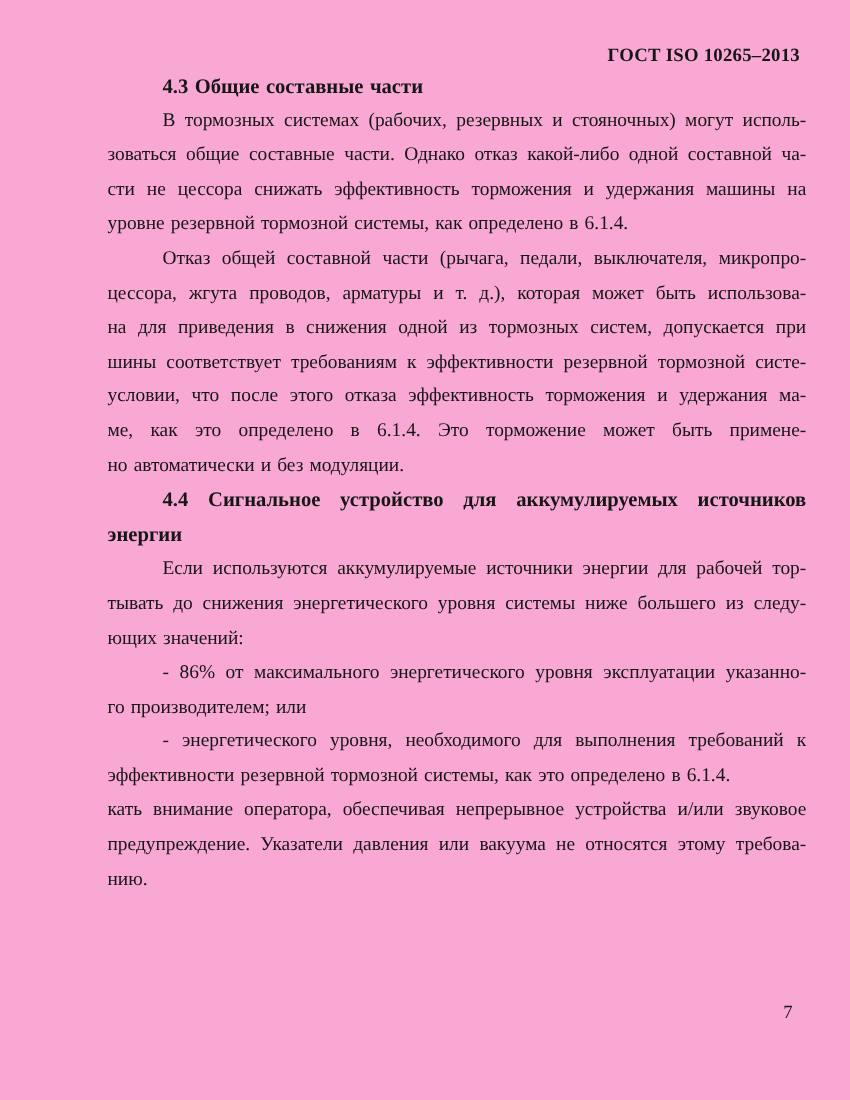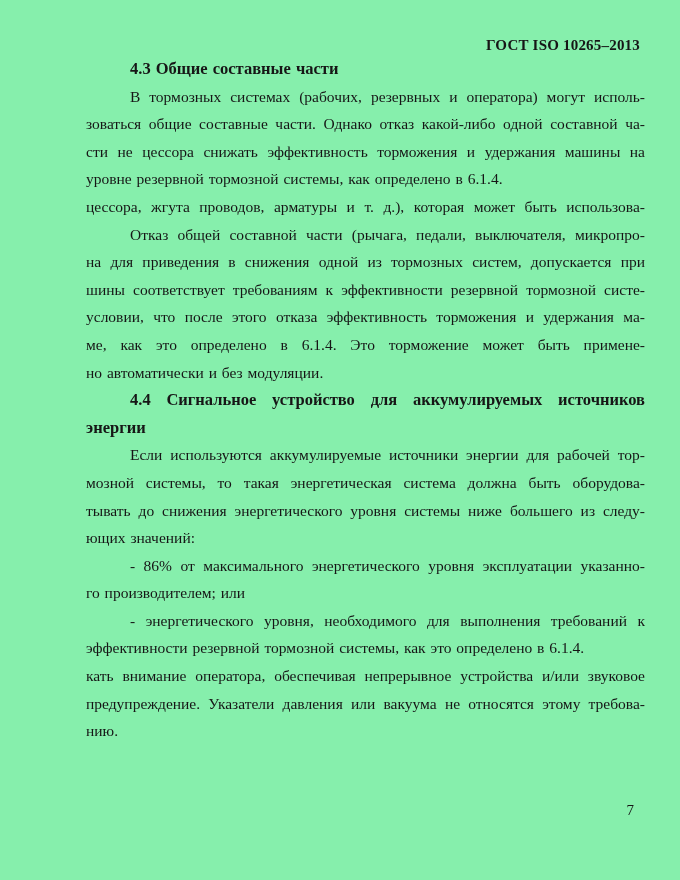--- a/index.html
+++ b/index.html
@@ -1,20 +1,20 @@
 <!DOCTYPE html>
 <html><head>
 <meta charset="utf-8">
 <style>
   html, body { margin: 0; padding: 0; }
   .page {
     position: relative;
     width: 680px;
     height: 880px;
-    background: #86efac;
+    background: #f9a8d4;
     font-family: "Liberation Serif", "DejaVu Serif", serif;
     color: #161616;
     overflow: hidden;
   }
   .running-header {
     position: absolute;
     top: 37px;
     right: 40px;
     font-weight: bold;
     font-size: 15px;
@@ -51,35 +51,34 @@
   }
 </style>
 </head>
 <body>
 
 <div class="page">
   <div class="running-header">ГОСТ ISO 10265–2013</div>
 
   <div class="doc-body">
       <div class="line heading indent">4.3 Общие составные части</div>
-      <div class="line indent justify">В тормозных системах (рабочих, резервных и оператора) могут исполь-</div>
+      <div class="line indent justify">В тормозных системах (рабочих, резервных и стояночных) могут исполь-</div>
       <div class="line justify">зоваться общие составные части. Однако отказ какой-либо одной составной ча-</div>
       <div class="line justify">сти не цессора снижать эффективность торможения и удержания машины на</div>
       <div class="line">уровне резервной тормозной системы, как определено в 6.1.4.</div>
+      <div class="line indent justify">Отказ общей составной части (рычага, педали, выключателя, микропро-</div>
       <div class="line justify">цессора, жгута проводов, арматуры и т. д.), которая может быть использова-</div>
-      <div class="line indent justify">Отказ общей составной части (рычага, педали, выключателя, микропро-</div>
       <div class="line justify">на для приведения в снижения одной из тормозных систем, допускается при</div>
       <div class="line justify">шины соответствует требованиям к эффективности резервной тормозной систе-</div>
       <div class="line justify">условии, что после этого отказа эффективность торможения и удержания ма-</div>
       <div class="line justify">ме, как это определено в 6.1.4. Это торможение может быть примене-</div>
       <div class="line">но автоматически и без модуляции.</div>
       <div class="line heading indent justify">4.4 Сигнальное устройство для аккумулируемых источников</div>
       <div class="line heading">энергии</div>
       <div class="line indent justify">Если используются аккумулируемые источники энергии для рабочей тор-</div>
-      <div class="line justify">мозной системы, то такая энергетическая система должна быть оборудова-</div>
       <div class="line justify">тывать до снижения энергетического уровня системы ниже большего из следу-</div>
       <div class="line">ющих значений:</div>
       <div class="line indent justify">- 86% от максимального энергетического уровня эксплуатации указанно-</div>
       <div class="line">го производителем; или</div>
       <div class="line indent justify">- энергетического уровня, необходимого для выполнения требований к</div>
       <div class="line">эффективности резервной тормозной системы, как это определено в 6.1.4.</div>
       <div class="line justify">кать внимание оператора, обеспечивая непрерывное устройства и/или звуковое</div>
       <div class="line justify">предупреждение. Указатели давления или вакуума не относятся этому требова-</div>
       <div class="line">нию.</div>
     </div>

